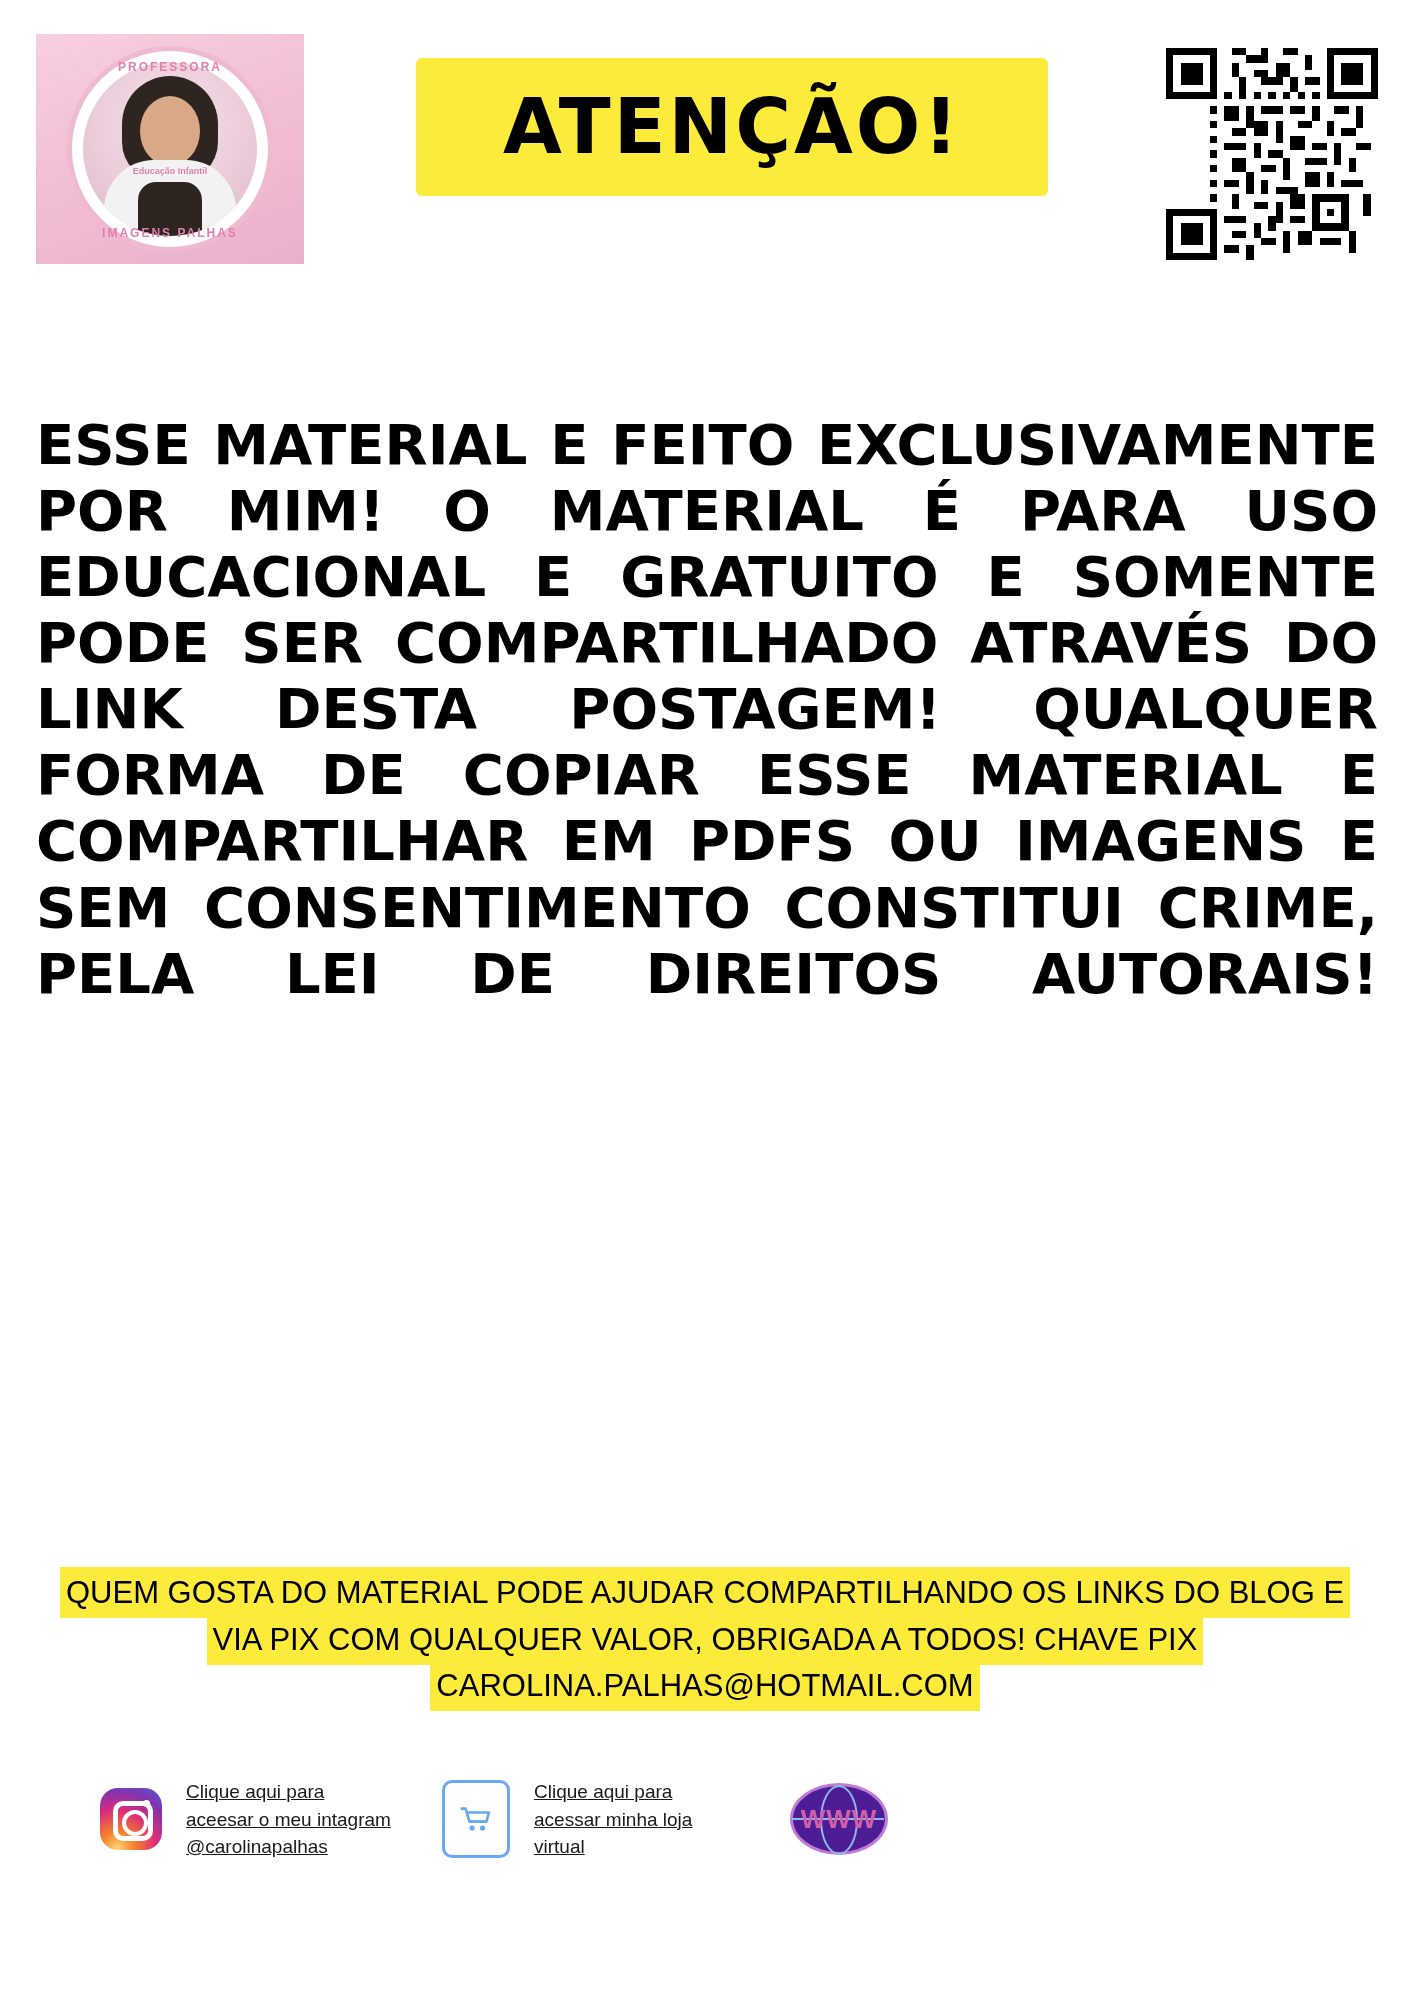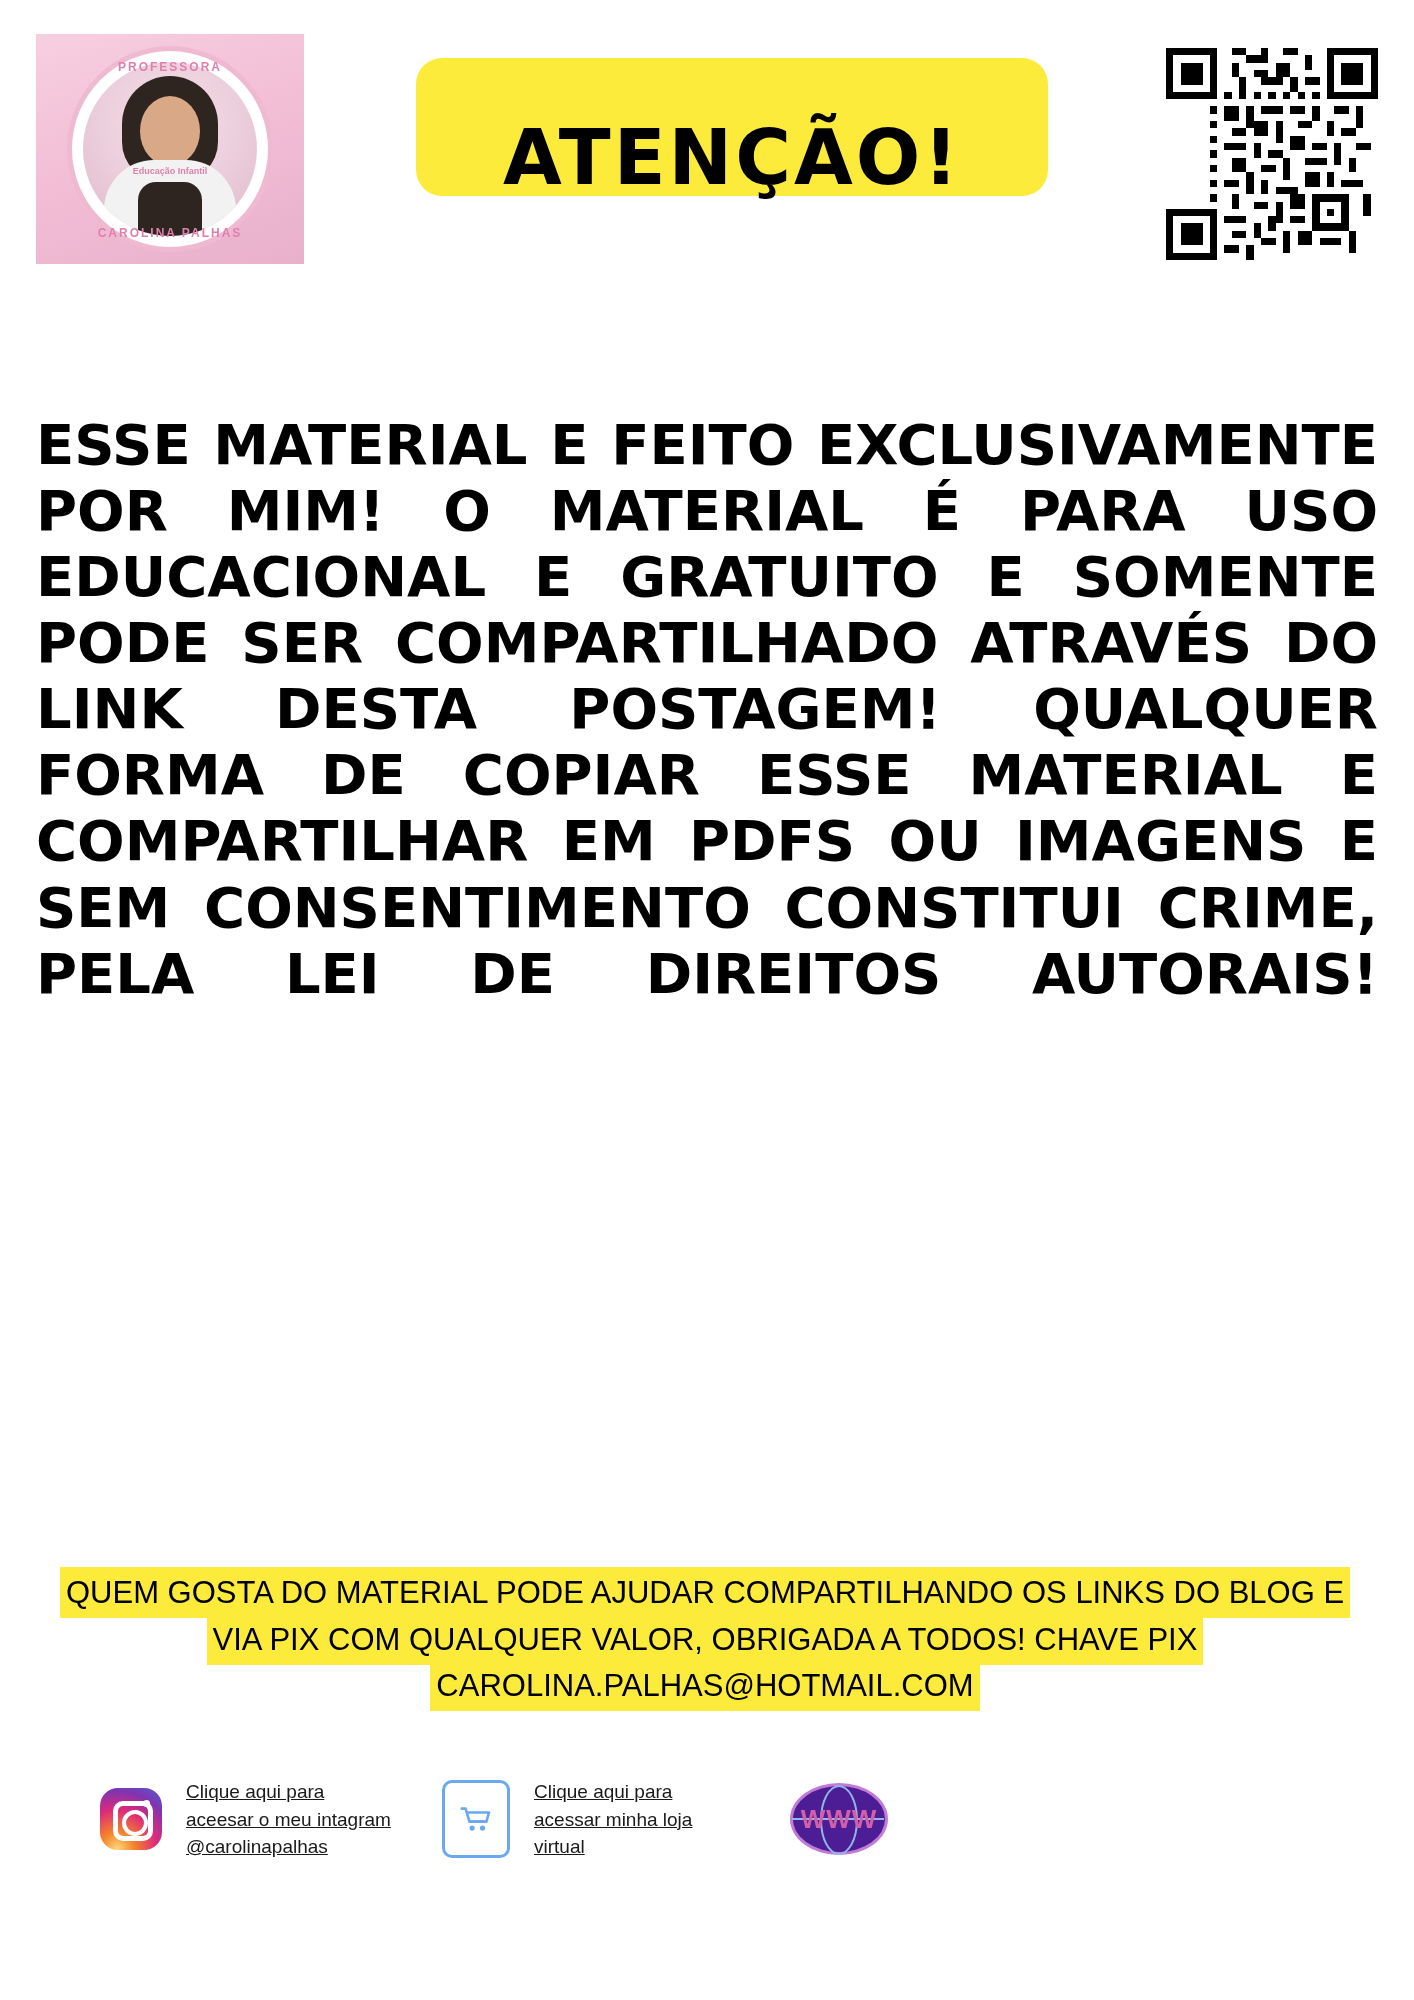--- a/index.html
+++ b/index.html
@@ -120,23 +120,23 @@
     font-weight: bold;
   }
 
   .title-badge {
     position: absolute;
     left: 380px;
     top: 24px;
     width: 632px;
     height: 138px;
     background: #fdeb3c;
-    border-radius: 26px;
+    border-radius: 6px;
     display: flex;
-    align-items: flex-end;
+    align-items: center;
     justify-content: center;
   }
   .title-badge-text {
     font-family: "DejaVu Sans", sans-serif;
     font-size: 76px;
     font-weight: bold;
     letter-spacing: 3px;
     color: #000000;
     line-height: 1;
   }
@@ -312,21 +312,21 @@
     <div class="avatar-ring"></div>
     <div class="avatar-photo">
       <div class="avatar-hair"></div>
       <div class="avatar-face"></div>
       <div class="avatar-body"></div>
       <div class="avatar-shirt"></div>
     </div>
     <div class="avatar-top-label">PROFESSORA</div>
     <div class="avatar-center-label">Educação
 Infantil</div>
-    <div class="avatar-bottom-label">CAROLINA PALHAS</div>
+    <div class="avatar-bottom-label">IMAGENS PALHAS</div>
   </div>
 
   <div class="title-badge">
     <div class="title-badge-text">ATENÇÃO!</div>
   </div>
 
   <div class="qr">
     <svg width="212" height="212" viewBox="0 0 29 29" shape-rendering="crispEdges" aria-hidden="true">
       <rect width="29" height="29" fill="#ffffff"></rect>
       <g fill="#000000">

